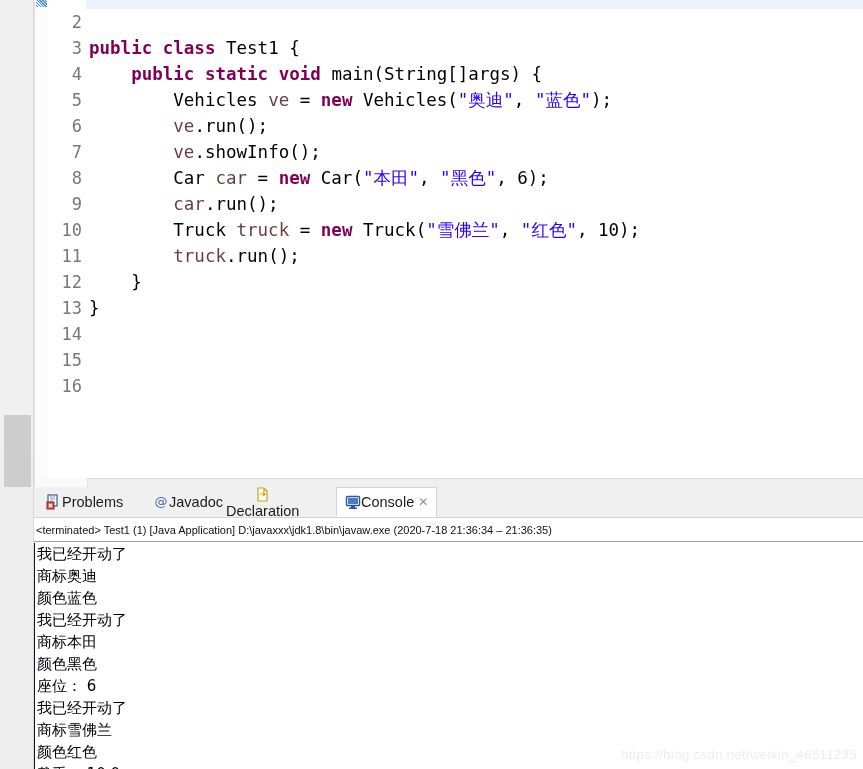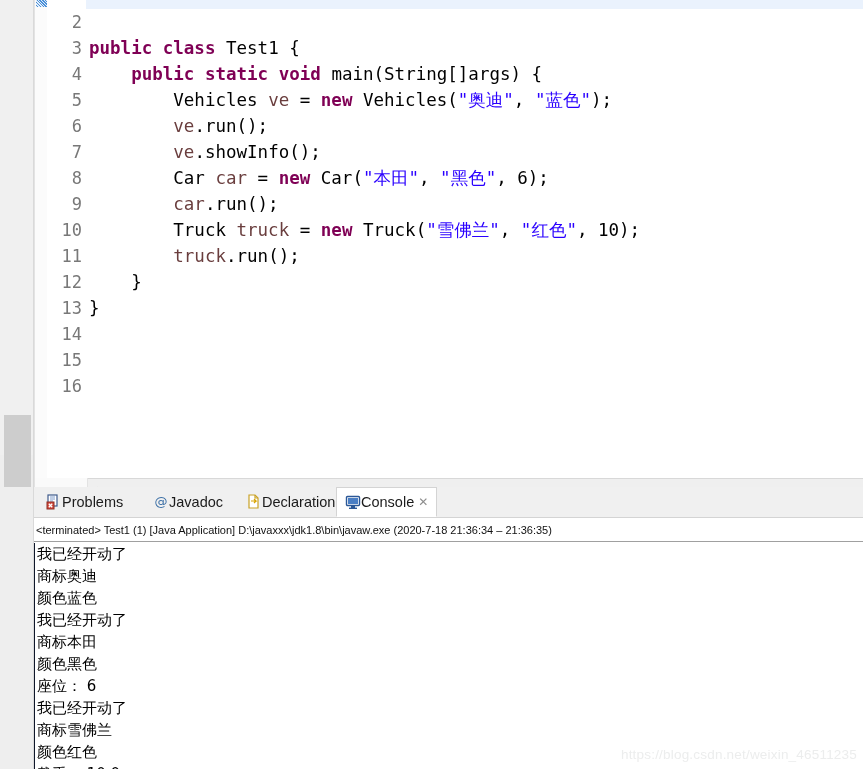--- a/index.html
+++ b/index.html
@@ -338,21 +338,21 @@
             <path d="M2.8 9.8l3.4 3.4M6.2 9.8l-3.4 3.4" stroke="#ffffff" stroke-width="1.3"></path>
           </svg></span>
         <span>Problems</span>
       </div>
       <div class="tab" style="left: 111px;">
         <span class="tabicon"><svg width="16" height="16" viewBox="0 0 16 16">
             <text x="8" y="12" font-size="13" fill="#3a6ea5" text-anchor="middle" font-family="DejaVu Sans">@</text>
           </svg></span>
         <span>Javadoc</span>
       </div>
-      <div class="tab" style="left: 204px;">
+      <div class="tab" style="left: 184px; flex-direction: column;">
         <span class="tabicon"><svg width="16" height="16" viewBox="0 0 16 16">
             <path d="M3 1h6l3 3v10H3z" fill="#ffffff" stroke="#c9a227" stroke-width="1.2"></path>
             <path d="M9 1v3h3" fill="none" stroke="#c9a227" stroke-width="1.2"></path>
             <path d="M5 7h5l-2-2M10 7l-2 2" fill="none" stroke="#d9a400" stroke-width="1.2"></path>
           </svg></span>
         <span>Declaration</span>
       </div>
       <div class="tab active" style="left: 302px;">
         <span class="tabicon"><svg width="16" height="16" viewBox="0 0 16 16">
             <rect x="1.5" y="2.5" width="13" height="9" rx="1" fill="#ffffff" stroke="#2b5797" stroke-width="1.4"></rect>

